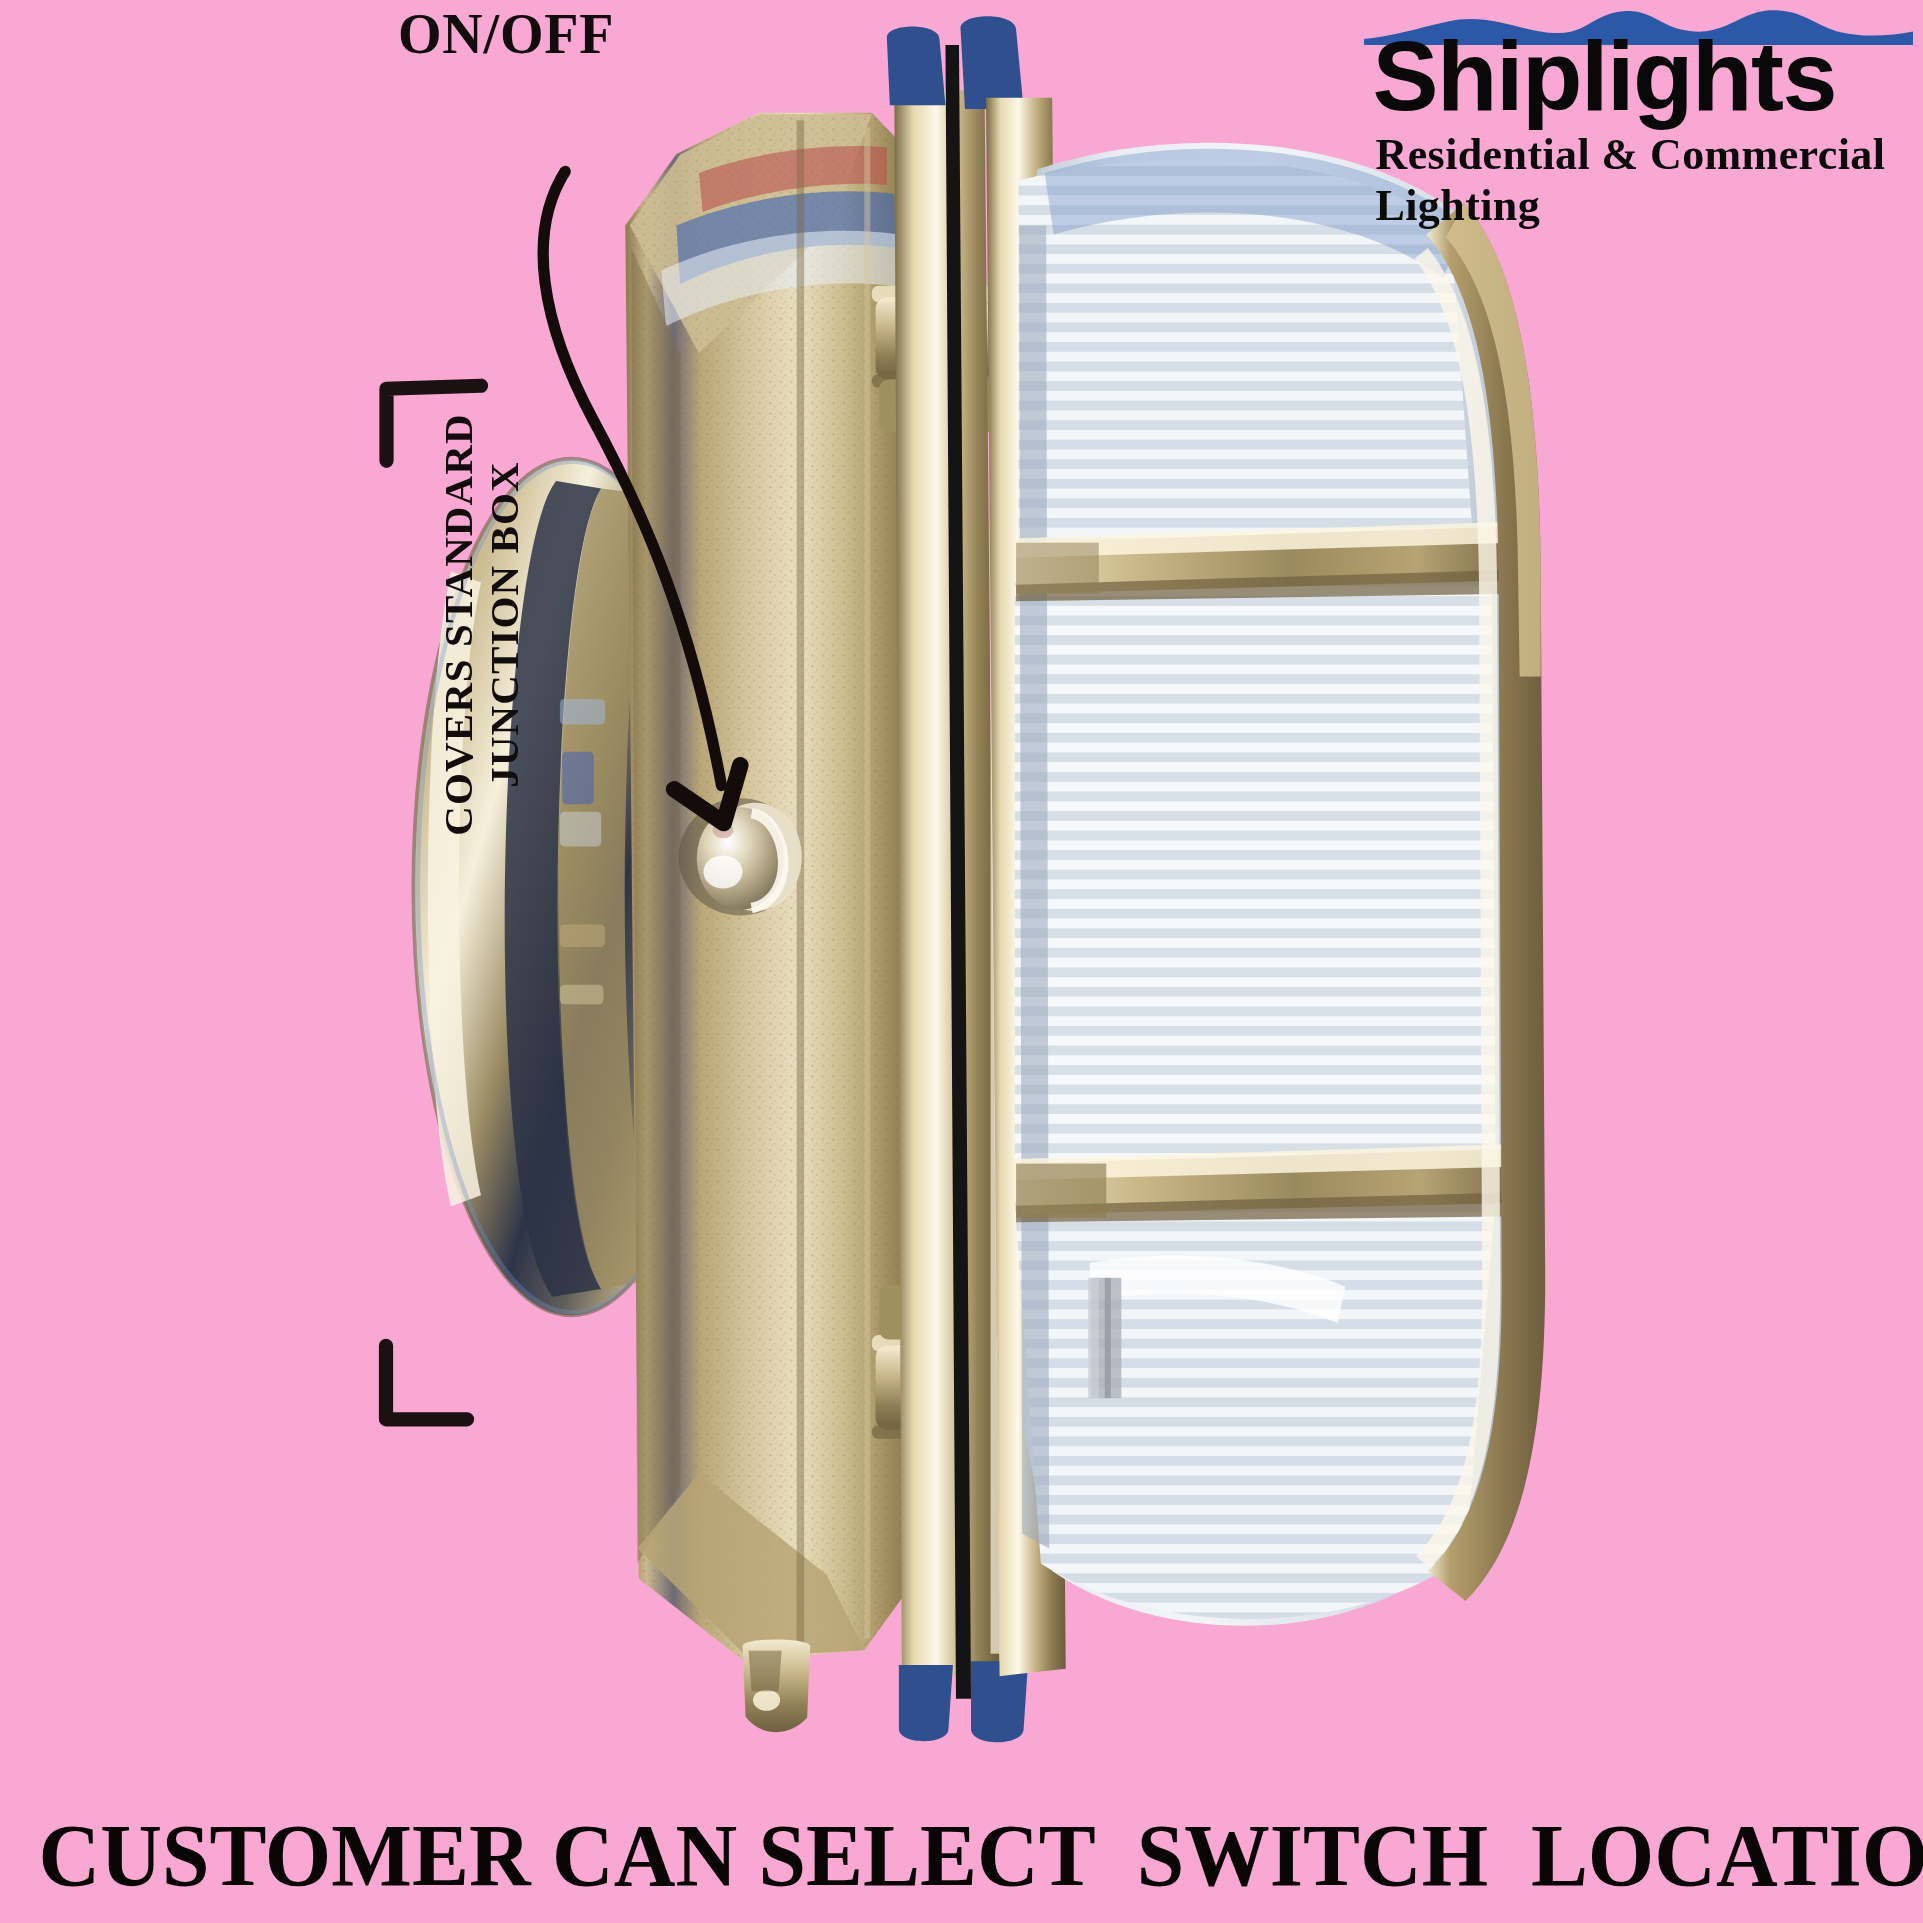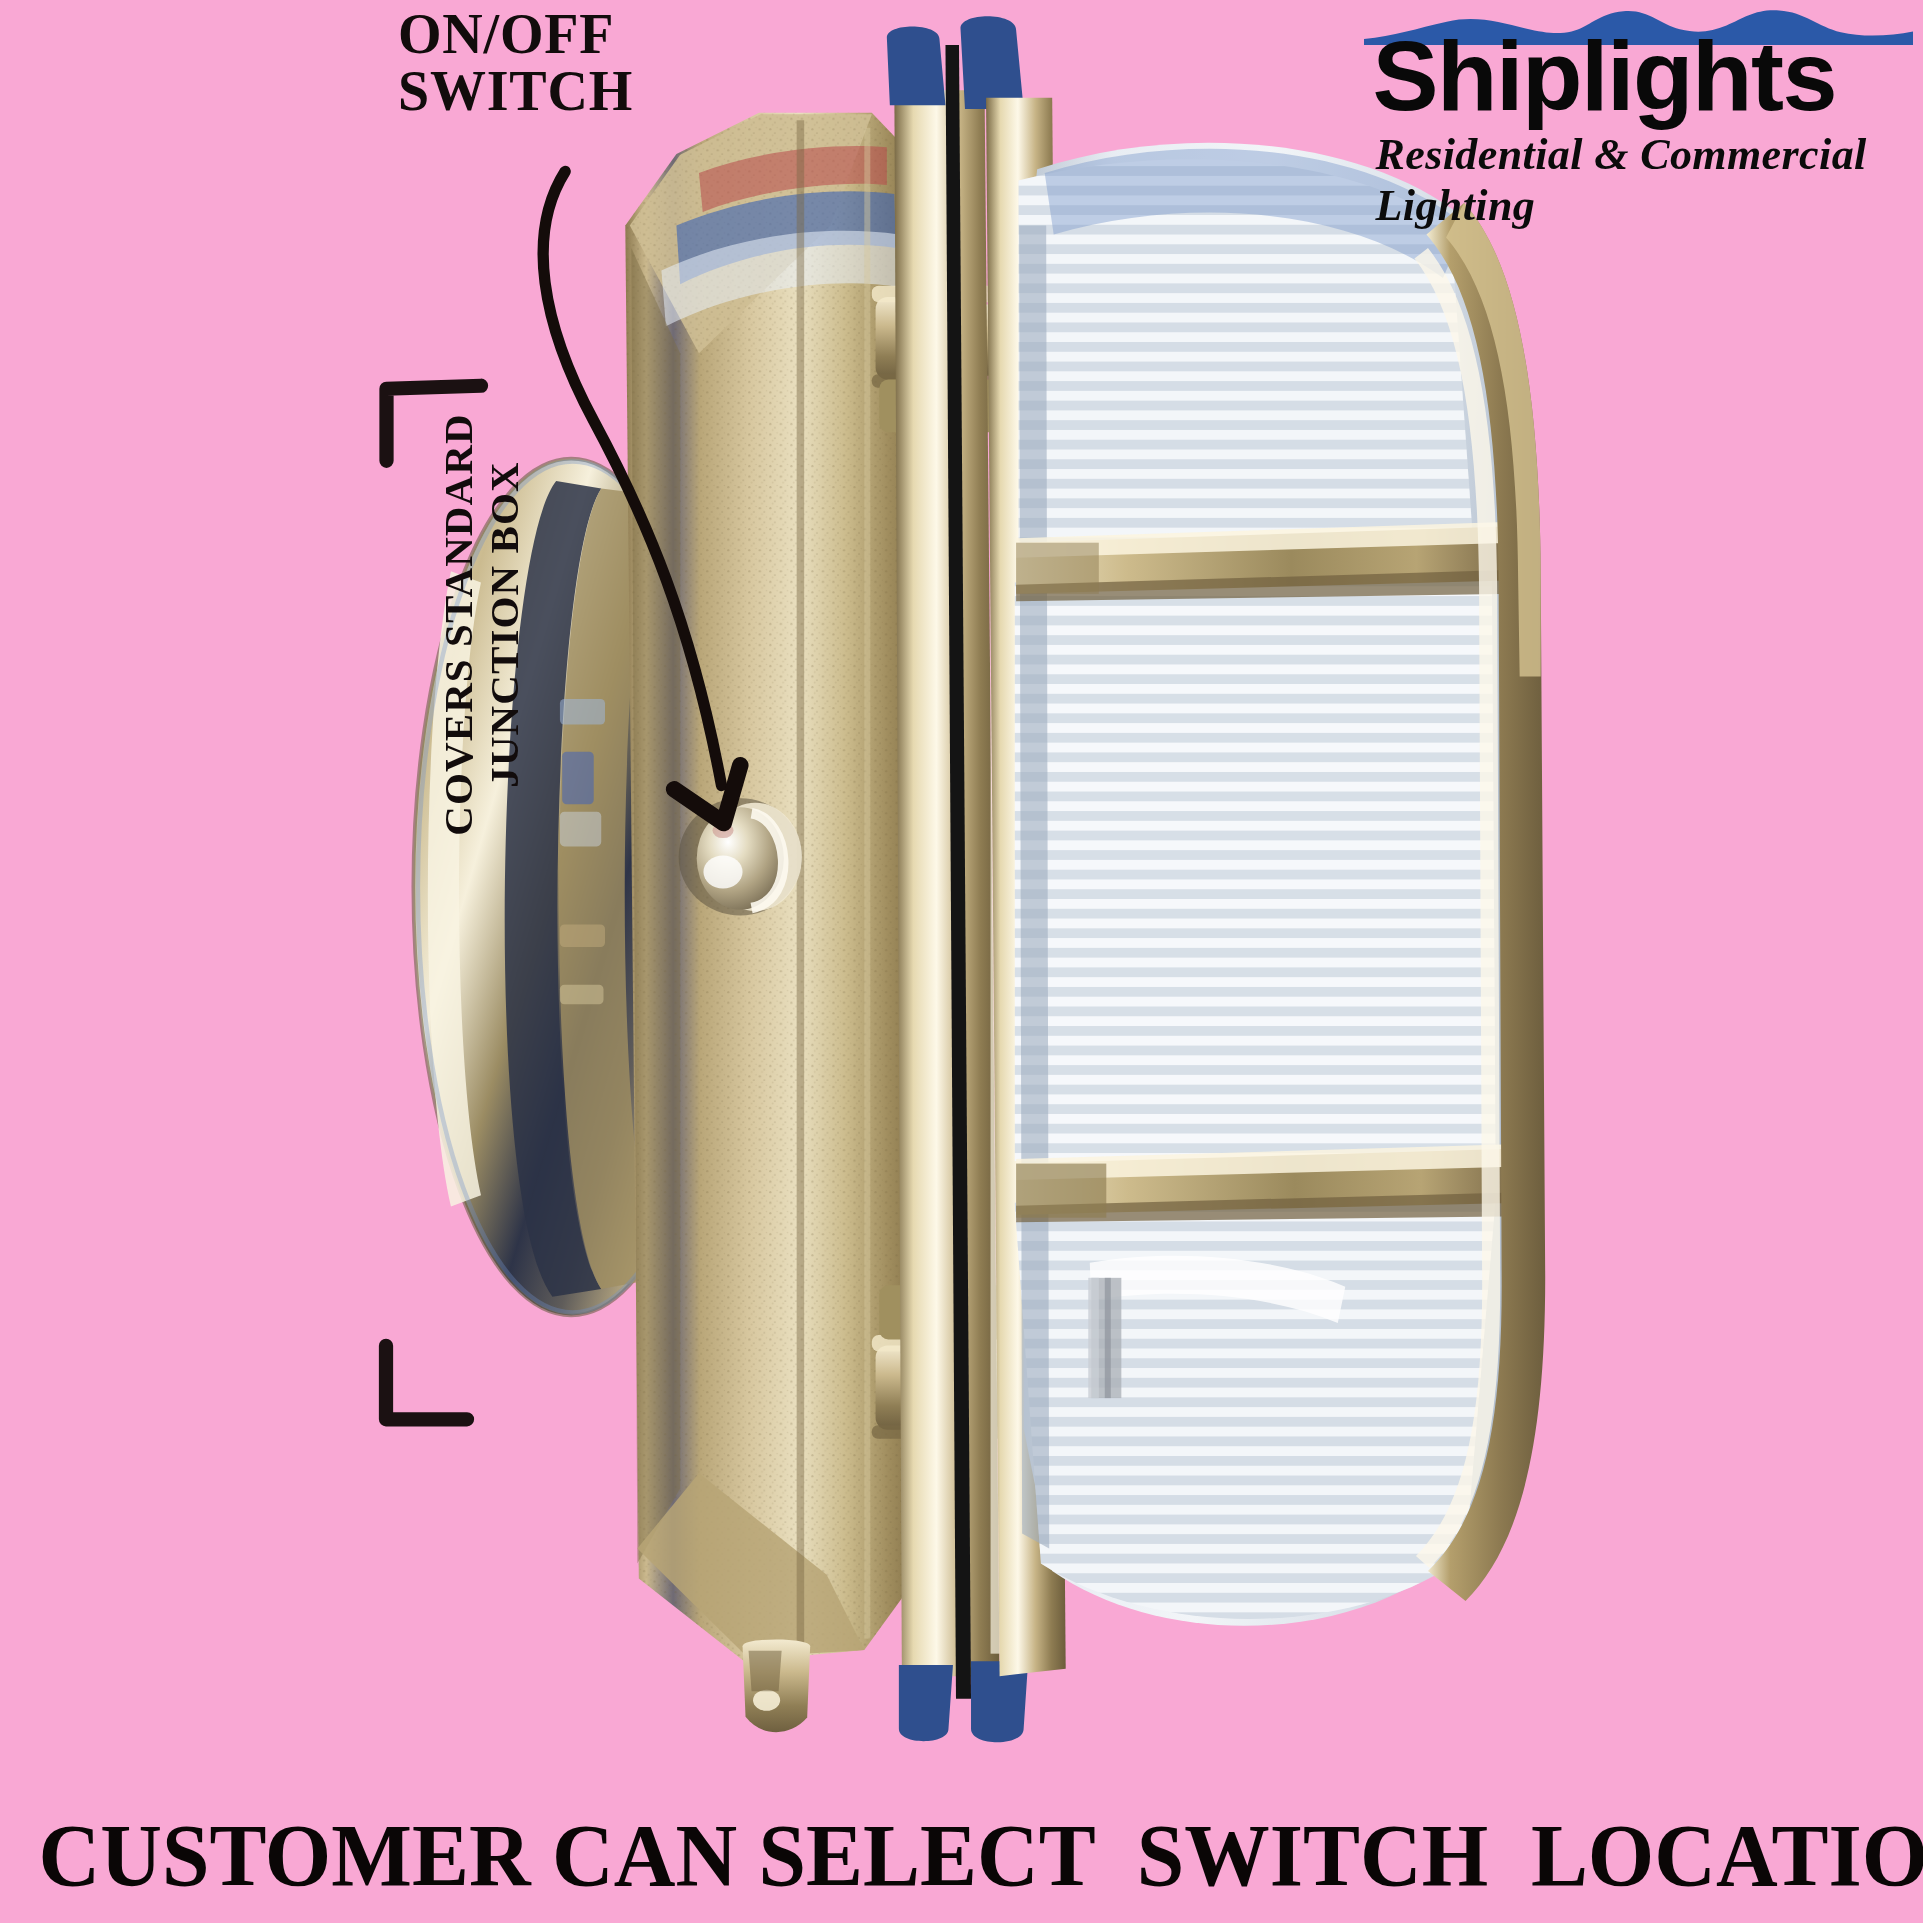--- a/index.html
+++ b/index.html
@@ -83,21 +83,20 @@
     font-size: 99px;
     line-height: 1;
     letter-spacing: -1.5px;
     color: #090909;
   }
   .logo-tag {
     position: absolute;
     left: 18px;
     top: 124px;
     font-family: "Liberation Serif", serif;
-    font-style: italic;
     font-weight: bold;
     font-size: 44px;
     letter-spacing: 0.4px;
     color: #0b0b0b;
   }
 
   
   .bracket { position: absolute; }
 
   
@@ -377,21 +376,20 @@
   <svg class="bracket" style="left:376px; top:372px; width:120px; height:98px;" viewBox="0 0 160 130">
     <path d="M14,118 L14,22 L140,18" fill="none" stroke="#1b1112" stroke-width="19" stroke-linecap="round" stroke-linejoin="round"></path>
   </svg>
 
   <svg class="bracket" style="left:374px; top:1338px; width:120px; height:98px;" viewBox="0 0 160 130">
     <path d="M16,10 L16,108 L124,108" fill="none" stroke="#1b1112" stroke-width="19" stroke-linecap="round" stroke-linejoin="round"></path>
   </svg>
 
   <div class="anno-onoff">
     <div>ON/OFF</div>
-    <div>SWITCH</div>
   </div>
 
   <div class="anno-vertical">
     <div>COVERS STANDARD</div>
     <div>JUNCTION BOX</div>
   </div>
 
   <div class="logo">
     <svg class="logo-wave" viewBox="0 0 730 48" preserveAspectRatio="none">
       <path d="M0,40 C40,36 70,26 110,17 C150,8 180,18 215,26 C240,32 258,34 276,30

